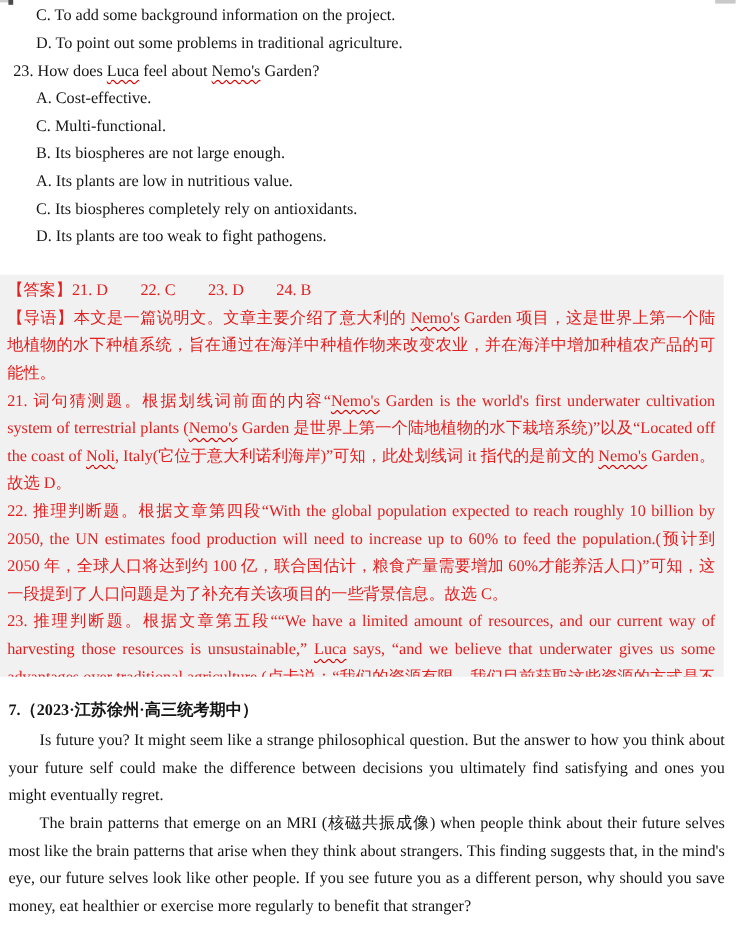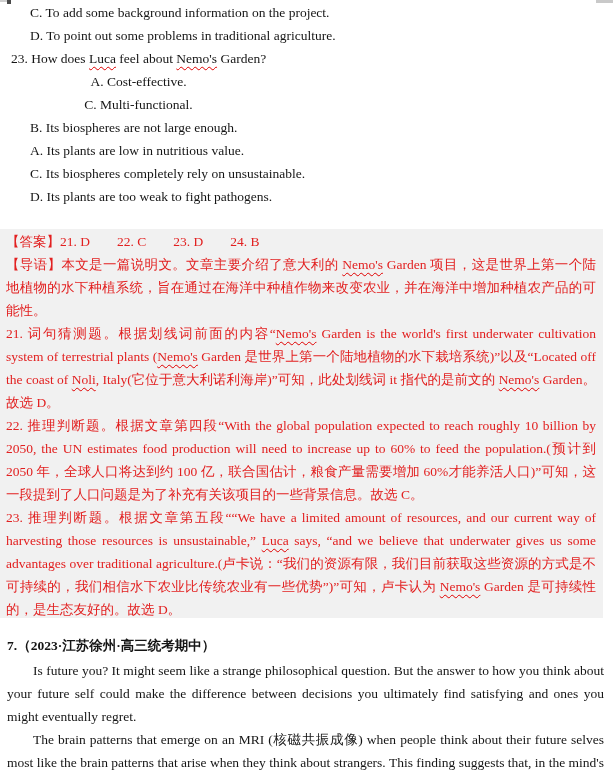--- a/index.html
+++ b/index.html
@@ -13,25 +13,25 @@
     overflow:hidden;
   }
   .edge-artifact-left  { position:absolute; top:0; left:0;  width:8px;  height:2px; background:#cfcfcf; }
   .edge-artifact-left-dot { position:absolute; top:0; left:7px; width:4px; height:4px; background:#4a4a4a; }
   .edge-artifact-right { position:absolute; top:0; right:0; width:17px; height:3px; background:#c9c9c9; }
 
   .questions { height:229px; overflow:hidden; padding-top:1px;font-family:Liberation Serif, serif; }
   .line { line-height:23px; white-space:nowrap; }
   .stem-line   { padding-left:11px; }
   .option-line { padding-left:30px; }
-  .option-row  { display:flex; padding-left:30px;text-align:center; }
+  .option-row  { display:flex; padding-left:30px; }
   .option-row .col-a { width:217px; }
 
   .answer-block {
-    width:603px; height:389px; overflow:hidden;
+    width:603px; height:335px; overflow:hidden;
     background:#f1f1f1;
     color:#e22020;
     padding:1px 7px 0 6px;
   }
   .answer-block p {
     line-height:23px;
     text-align:justify;
   }
   .answers-line { white-space:nowrap; }
 
@@ -64,21 +64,21 @@
   <div class="line option-line">D. To point out some problems in traditional agriculture.</div>
   <div class="line stem-line"><span>23. How does </span><span class="wavy">Luca</span><span> feel about </span><span class="wavy">Nemo's</span><span> Garden?</span></div>
   <div class="option-row">
     <div class="line col-a">A. Cost-effective.</div>
   </div>
   <div class="option-row">
     <div class="line col-a">C. Multi-functional.</div>
   </div>
   <div class="line option-line">B. Its biospheres are not large enough.</div>
   <div class="line option-line">A. Its plants are low in nutritious value.</div>
-  <div class="line option-line">C. Its biospheres completely rely on unsustainable.</div>
+  <div class="line option-line">C. Its biospheres completely rely on antioxidants.</div>
   <div class="line option-line">D. Its plants are too weak to fight pathogens.</div>
 </div>
 
 <div class="answer-block">
   <p class="answers-line">【答案】21. D　　22. C　　23. D　　24. B</p>
   <p><span>【导语】本文是一篇说明文。文章主要介绍了意大利的 </span><span class="wavy">Nemo's</span><span> Garden 项目，这是世界上第一个陆地植物的水下种植系统，旨在通过在海洋中种植作物来改变农业，并在海洋中增加种植农产品的可能性。</span></p>
   <p><span>21. 词句猜测题。根据划线词前面的内容“</span><span class="wavy">Nemo's</span><span> Garden is the world's first underwater cultivation system of terrestrial plants (</span><span class="wavy">Nemo's</span><span> Garden 是世界上第一个陆地植物的水下栽培系统)”以及“Located off the coast of </span><span class="wavy">Noli</span><span>, Italy(它位于意大利诺利海岸)”可知，此处划线词 it 指代的是前文的 </span><span class="wavy">Nemo's</span><span> Garden。故选 D。</span></p>
   <p><span>22. 推理判断题。根据文章第四段“With the global population expected to reach roughly 10 billion by 2050, the UN estimates food production will need to increase up to 60% to feed the population.(预计到 2050 年，全球人口将达到约 100 亿，联合国估计，粮食产量需要增加 60%才能养活人口)”可知，这一段提到了人口问题是为了补充有关该项目的一些背景信息。故选 C。</span></p>
   <p><span>23. 推理判断题。根据文章第五段““We have a limited amount of resources, and our current way of harvesting those resources is unsustainable,” </span><span class="wavy">Luca</span><span> says, “and we believe that underwater gives us some advantages over traditional agriculture.(卢卡说：“我们的资源有限，我们目前获取这些资源的方式是不可持续的，我们相信水下农业比传统农业有一些优势”)”可知，卢卡认为 </span><span class="wavy">Nemo's</span><span> Garden 是可持续性的，是生态友好的。故选 D。</span></p>
 

